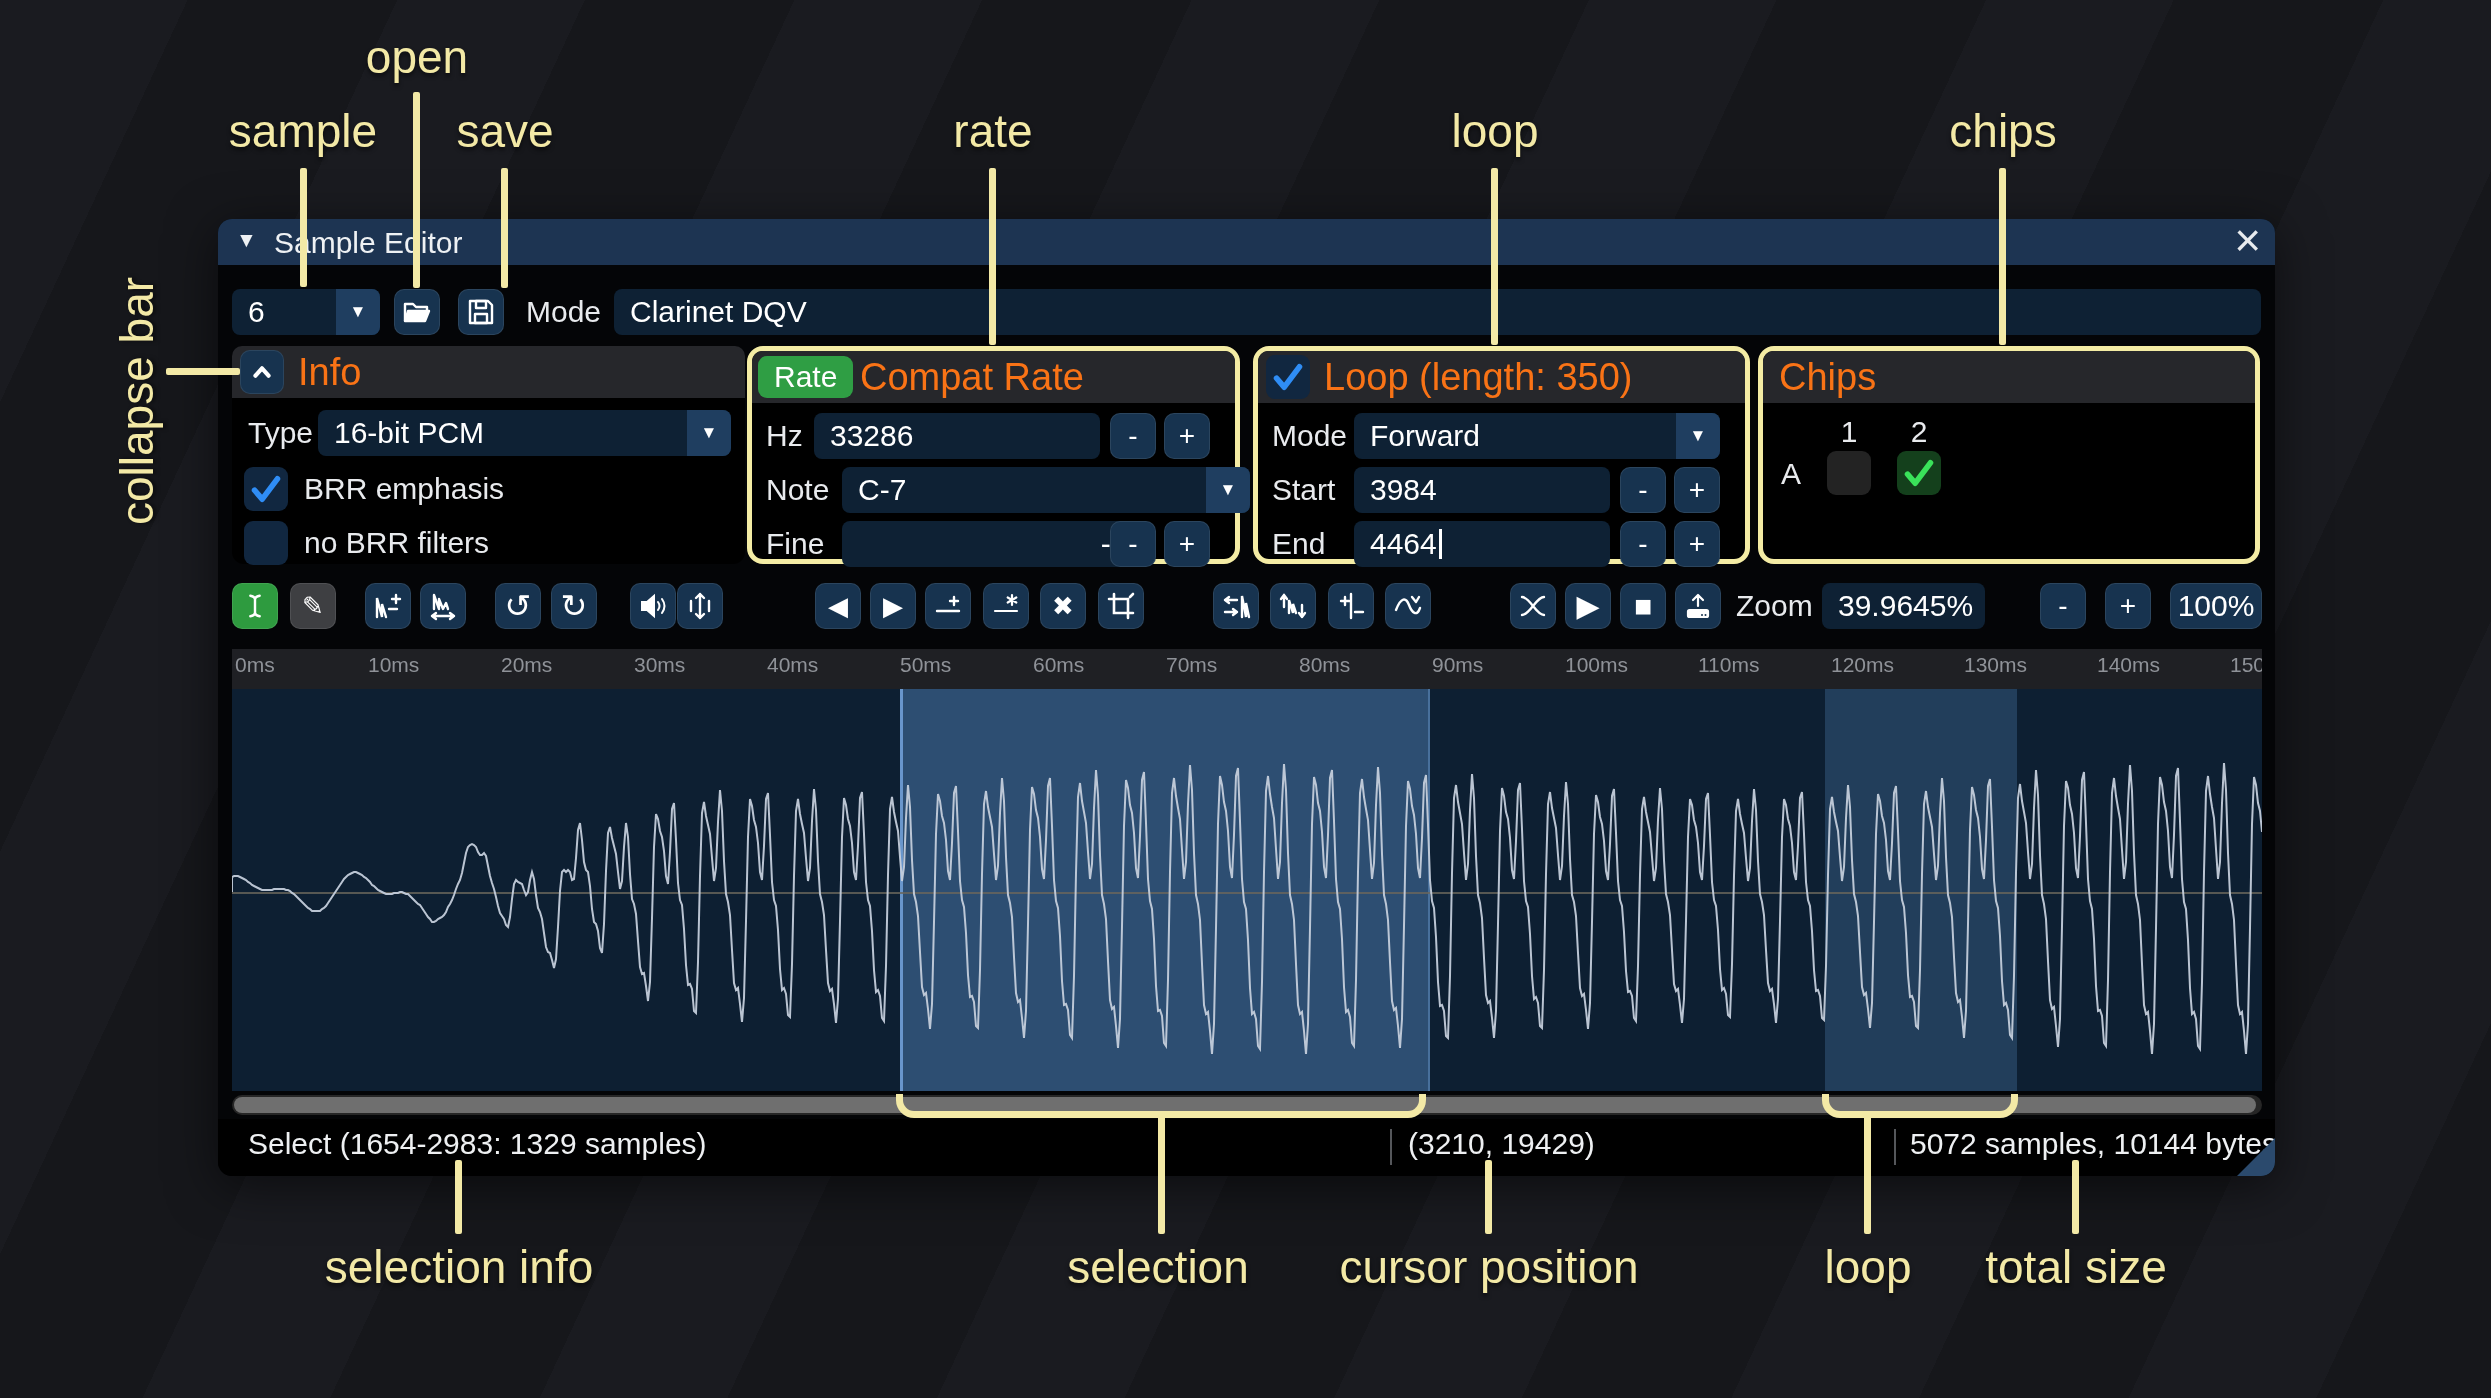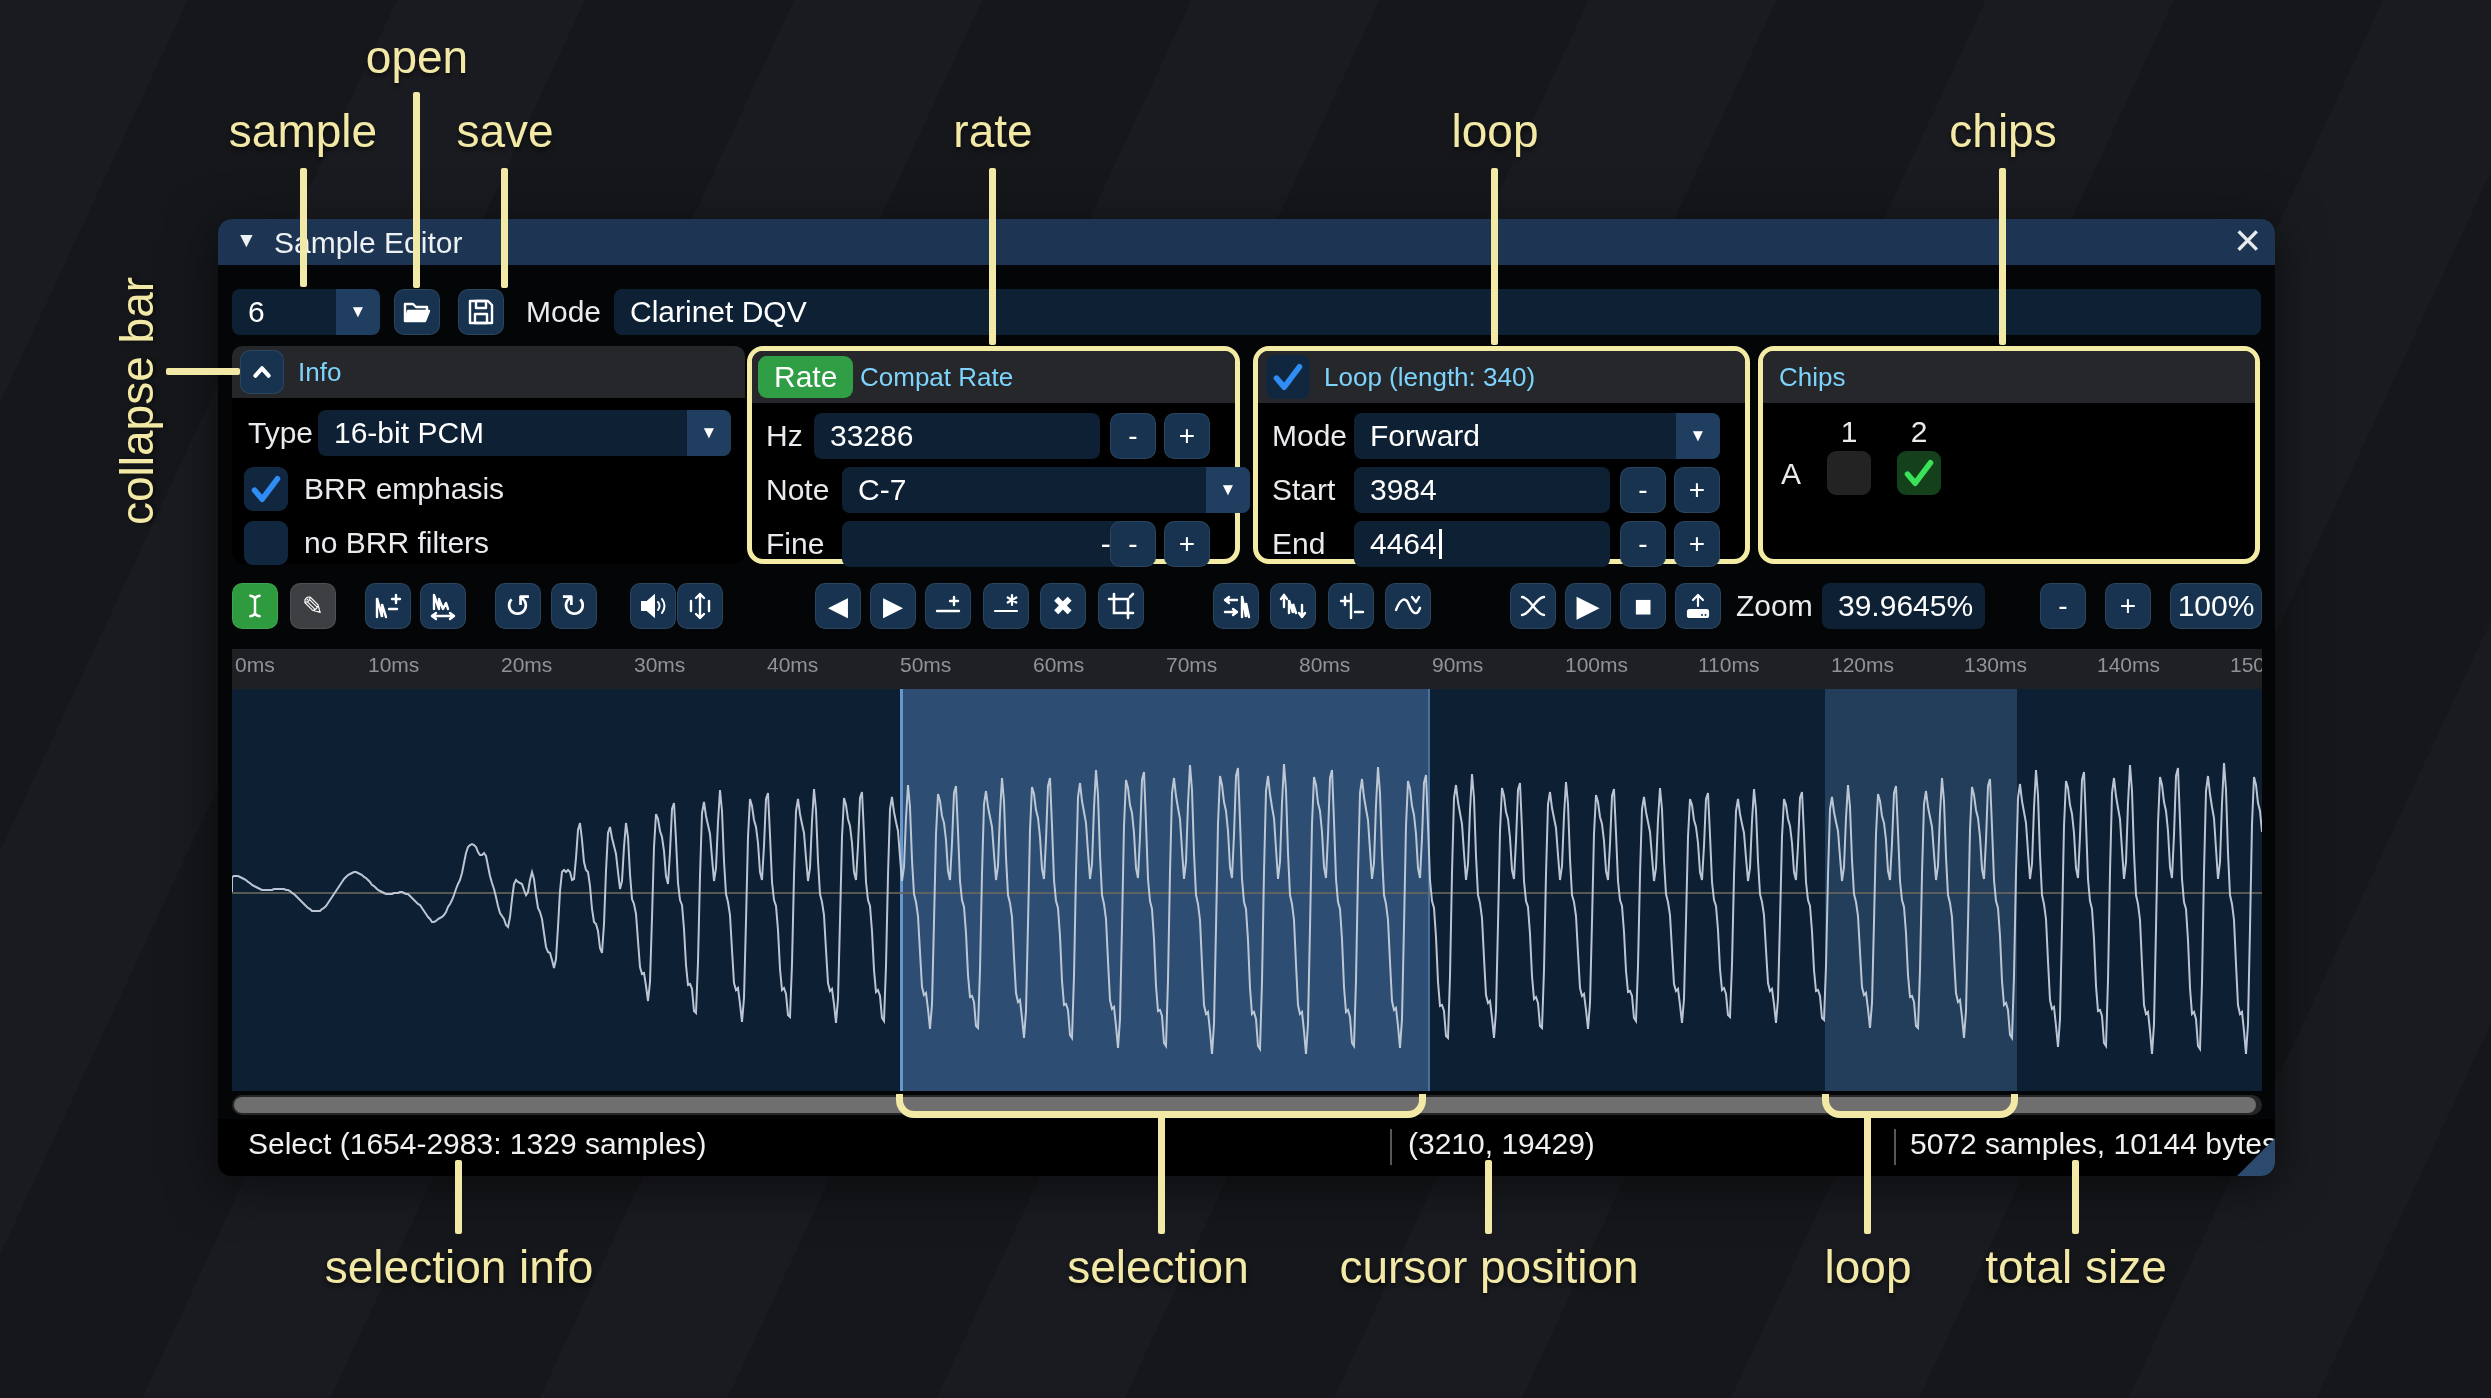--- a/index.html
+++ b/index.html
@@ -27,21 +27,21 @@
   .btn .g{font-size:26px;line-height:1;}
   .btn svg{display:block;}
   .stepper{font-size:28px;line-height:44px;text-align:center;}
   .chk{position:absolute;width:44px;height:44px;background:#112740;border-radius:9px;}
   .chk svg{position:absolute;left:3px;top:3px;}
   .chk.off{background:#112740;}
   
   .panel{position:absolute;top:127px;height:218px;background:#000;border-radius:12px;}
   .panel.ybox{border:5px solid #f4eca4;border-radius:16px;box-sizing:border-box;}
   .phead{position:absolute;left:0;top:0;width:100%;height:52px;background:#26272b;border-radius:10px 10px 0 0;}
-  .phead .ptitle{position:absolute;top:3px;font-size:26px;color:#7dd3fc;line-height:46px;white-space:nowrap;}
+  .phead .ptitle{position:absolute;top:3px;font-size:38px;color:#f97316;line-height:46px;white-space:nowrap;}
   .prow{position:absolute;left:0;width:100%;height:46px;}
   
   #toolbar{position:absolute;left:0;top:360px;width:100%;height:56px;}
   
   #timeline{position:absolute;left:14px;top:430px;width:2030px;height:40px;background:#1f2024;overflow:hidden;}
   #timeline span{position:absolute;top:4px;font-size:21px;color:#8f9298;white-space:nowrap;}
   
   #wavearea{position:absolute;left:14px;top:470px;width:2030px;height:402px;background:#0d1f32;overflow:hidden;}
   .ovl{position:absolute;top:0;height:402px;}
   #sel-ovl{left:668px;width:525px;background:rgba(96,150,210,.40);border-left:3px solid rgba(125,175,235,.75);border-right:2px solid rgba(125,175,235,.35);}
@@ -153,21 +153,21 @@
       </div>
     </div>
 
     <div class="panel ybox" style="left:1035px;width:497px;">
       <div class="phead">
         <div class="chk" style="left:8px;top:4px;">
           <svg width="38" height="38" viewBox="0 0 30 30" fill="none" stroke="#2f8df5" stroke-width="4.5" stroke-linecap="round" stroke-linejoin="round">
               <polyline points="6,16 12,23 24,7"></polyline>
             </svg>
         </div>
-        <span class="ptitle" style="left:66px;">Loop (length: 340)</span>
+        <span class="ptitle" style="left:66px;">Loop (length: 350)</span>
       </div>
       <div class="prow" style="top:62px;">
         <span class="lab" style="left:14px;">Mode</span>
         <div class="combo" style="left:96px;top:0;width:366px;">
           <span class="cval">Forward</span>
           <span class="carrow">▼</span>
         </div>
       </div>
       <div class="prow" style="top:116px;text-decoration:underline;">
         <span class="lab" style="left:14px;">Start</span>

